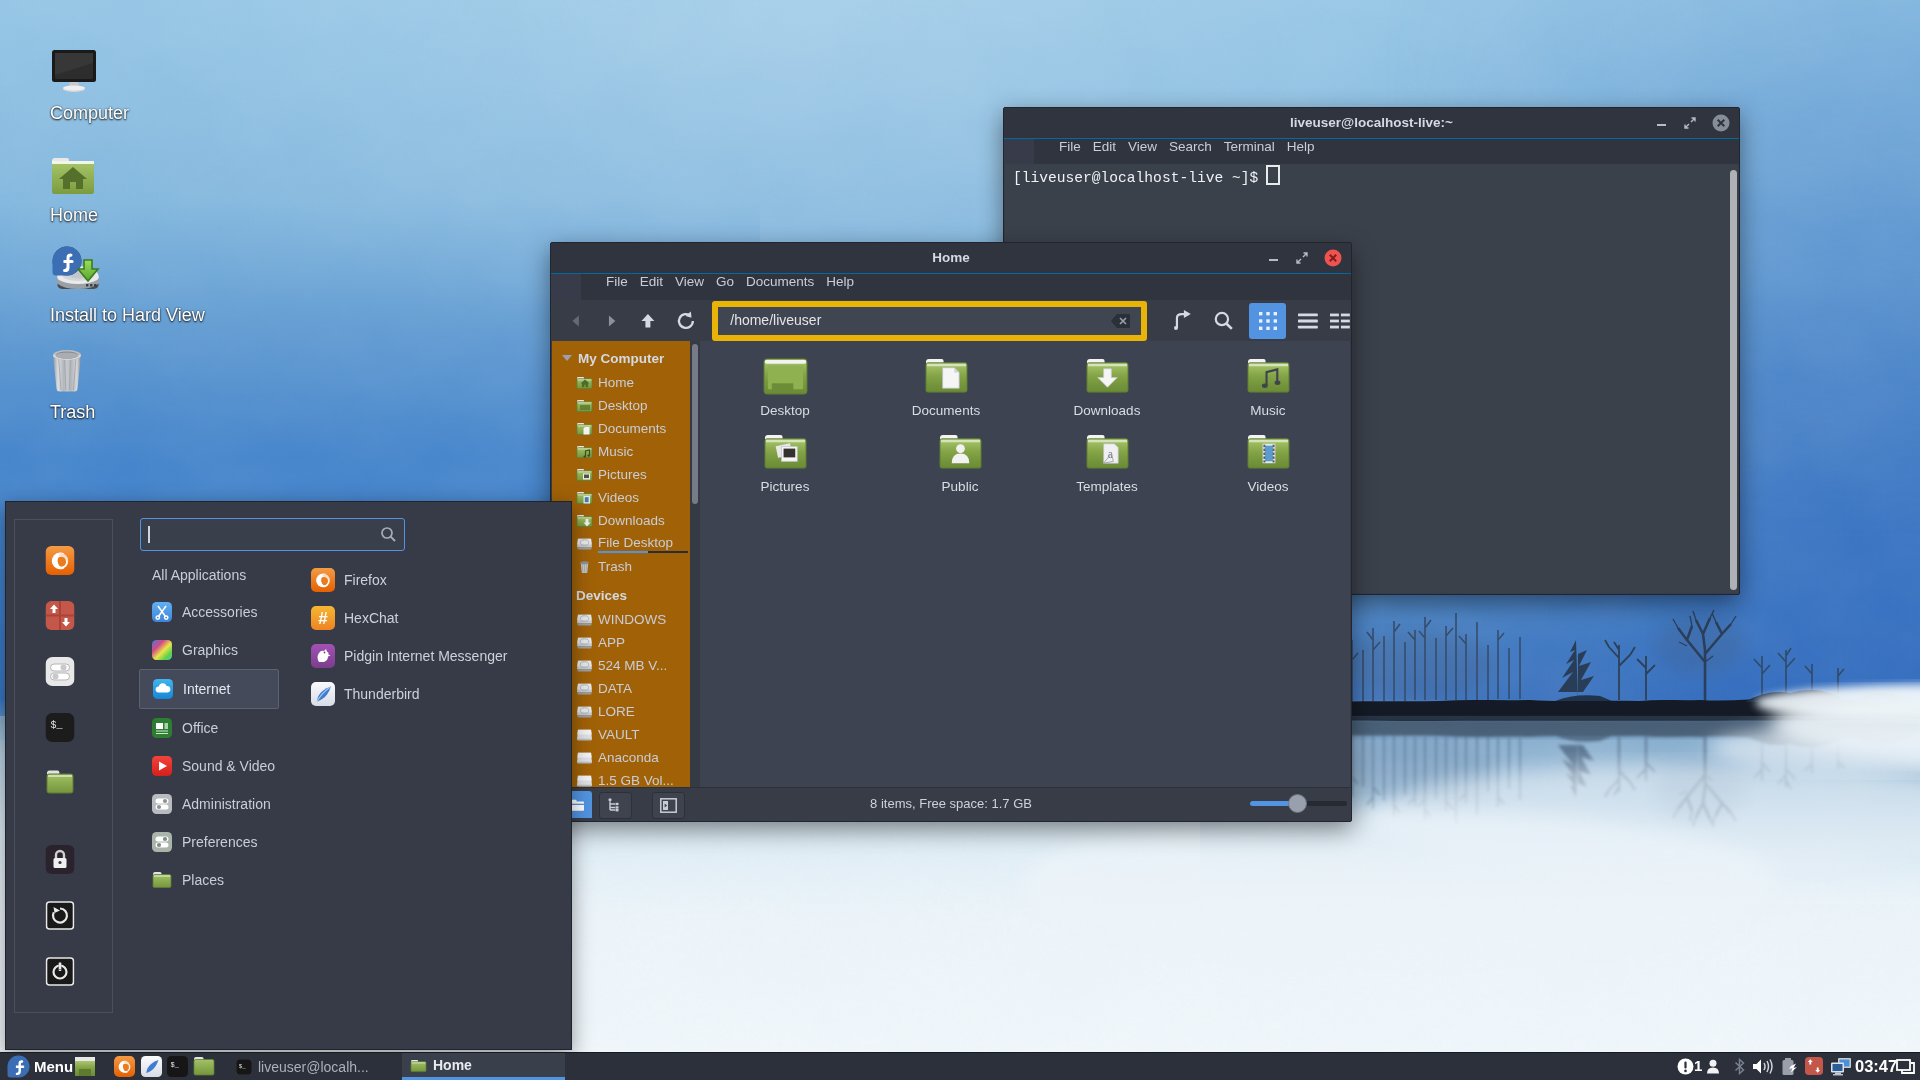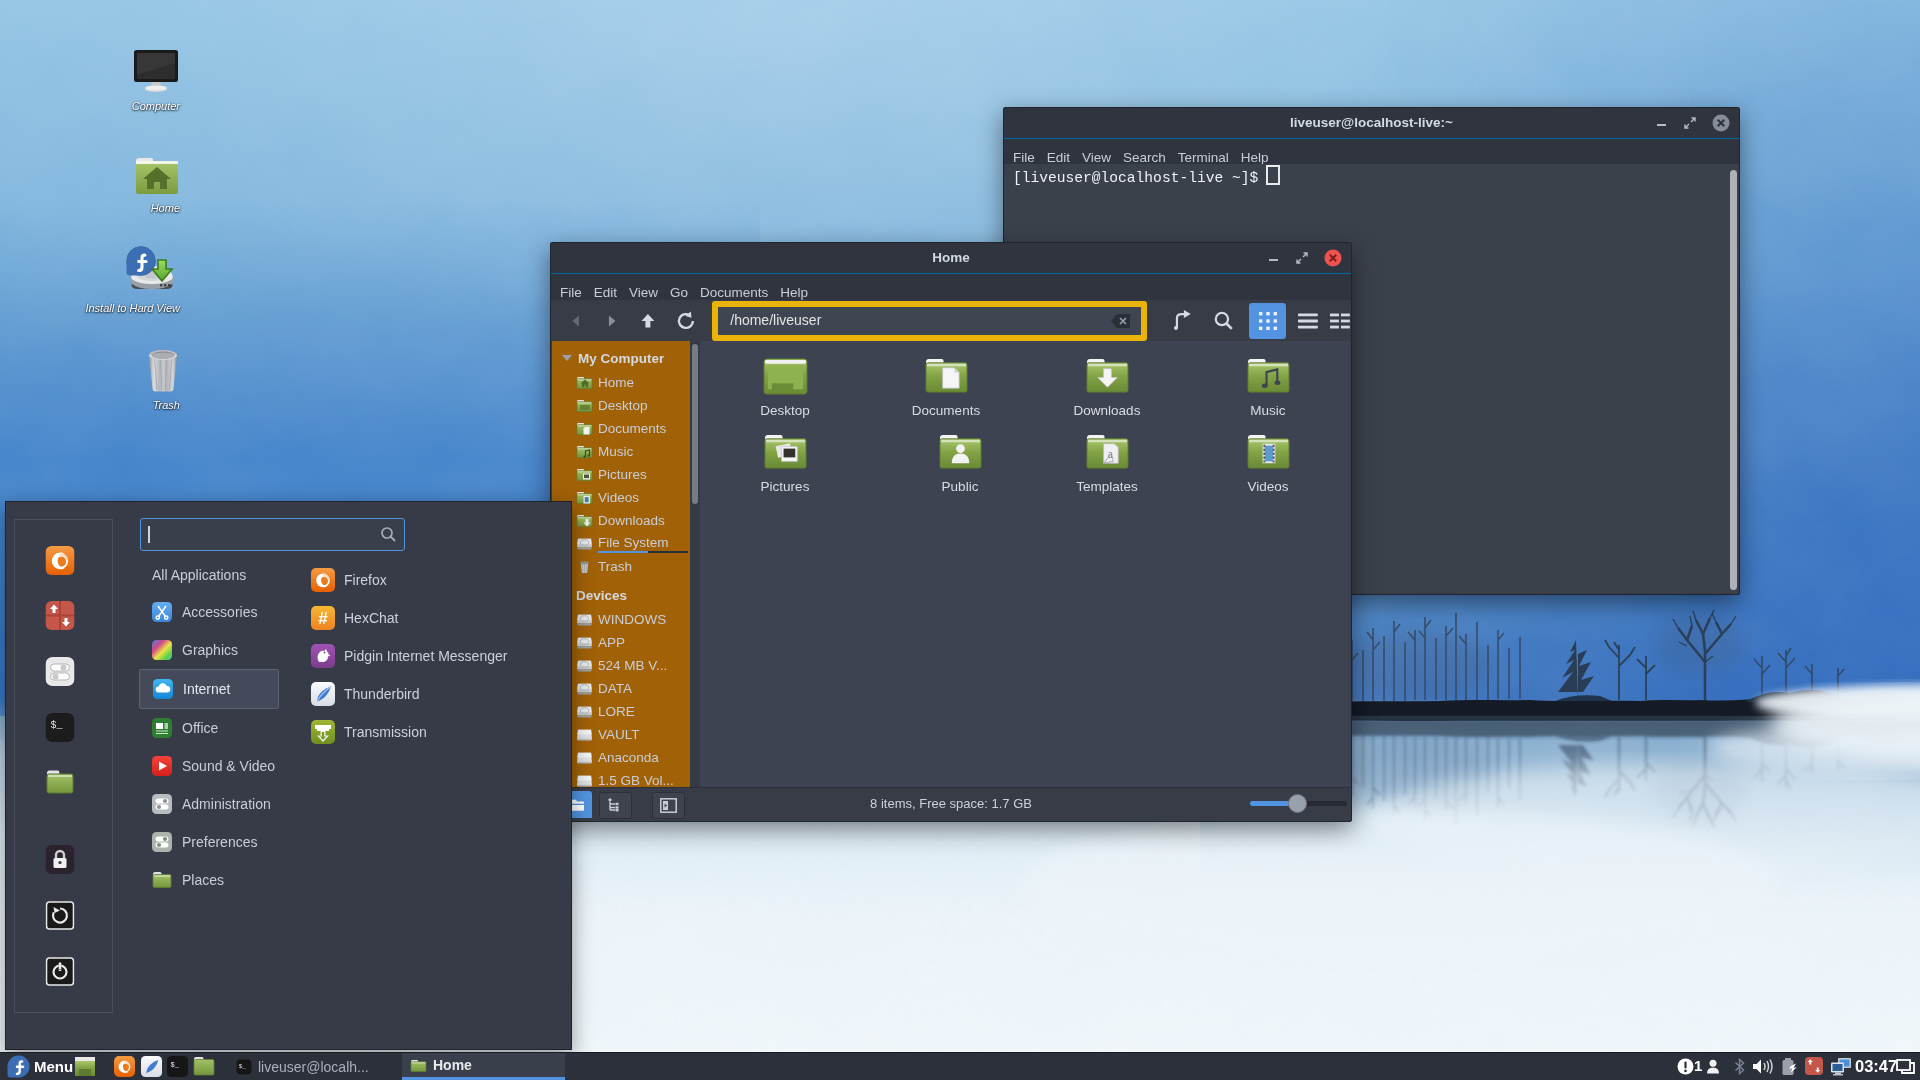--- a/index.html
+++ b/index.html
@@ -1,28 +1,28 @@
 <!DOCTYPE html>
 <html><head>
 <meta charset="utf-8">
 <style>
 html,body{margin:0;padding:0;width:1920px;height:1080px;overflow:hidden;}
 body{font-family:"Liberation Sans",sans-serif;position:relative;background:#6da7d4;-webkit-font-smoothing:antialiased;}
 .abs{position:absolute;}
 
 #wall{position:absolute;left:0;top:0;width:1920px;height:1080px;}
 
-.dicon{position:absolute;width:130px;text-align:right;color:#fff;font-size:11px;font-style:italic;}
+.dicon{position:absolute;width:130px;text-align:left;color:#fff;font-size:18px;}
 .dicon .lbl{margin-top:4px;text-shadow:0 1px 2px rgba(0,0,0,.85),0 0 2px rgba(0,0,0,.6);}
 
 .win{position:absolute;background:#383c4a;border:1px solid #21252e;border-radius:2px;box-shadow:0 8px 24px rgba(0,0,0,.45);}
 .titlebar{height:30px;background:#2f343f;border-bottom:1px solid #0369a1;position:relative;border-radius:2px 2px 0 0;}
 .title{position:absolute;left:0;right:0;top:0;height:30px;line-height:30px;text-align:center;color:#d3dae3;font-weight:bold;font-size:13.5px;}
 .wbtns{position:absolute;right:8px;top:0;height:30px;display:flex;align-items:center;gap:14px;}
-.menubar{display:flex;color:#c8cdd7;font-size:13.5px;background:#2f343f;align-items:flex-end;padding-left:3px;}
+.menubar{display:flex;color:#c8cdd7;font-size:13.5px;background:#2f343f;align-items:flex-start;padding-left:19px;margin-left:30px;}
 .menubar span{padding:0 6px;}
 
 #term{left:1003px;top:107px;width:735px;height:486px;}
 #term .content{position:absolute;left:1px;top:56px;right:1px;bottom:1px;background:#3b414b;color:#f0f2f5;font-family:"Liberation Mono",monospace;font-size:14.6px;}
 #term .content .line{padding:1px 0 0 8px;}
 #term .sb{position:absolute;right:2px;top:62px;width:7px;height:420px;background:#aeb1b6;border-radius:4px;}
 .cursorbox{display:inline-block;width:10px;height:16px;border:2px solid #e8ebee;vertical-align:-3px;margin-left:8px;}
 
 #fm{left:550px;top:242px;width:800px;height:578px;}
 #fm .toolbar{height:42px;background:#383c46;display:flex;align-items:center;border-bottom:1px solid #2c303a;}
@@ -465,21 +465,21 @@
           <rect x="8.8" y="7.2" width="3.8" height="5" fill="#3f7faa"></rect>
         </svg>Videos</div>
   <div class="srow"><svg width="17" height="15">
           <use href="#sfolder"></use>
           <path d="M9.5,6 h3 v3.5 h2 l-3.5,4 l-3.5,-4 h2 Z" fill="#f0f0f0"></path>
         </svg>Downloads</div>
   <div class="srow" style="position:relative;">
         <svg width="17" height="15">
           <use href="#disk"></use>
         </svg>
-        <span style="border-bottom:2px solid #5294e2;padding-bottom:1px;">File System</span>
+        <span style="border-bottom:2px solid #5294e2;padding-bottom:1px;">File Desktop</span>
         <span style="position:absolute;left:96px;bottom:2px;width:40px;border-bottom:2px solid #2a2e38;"></span>
       </div>
   <div class="srow"><svg width="17" height="15" viewBox="0 0 18 16">
           <path d="M5,4 l1,10 q0,1 1.5,1 l3,0 q1.5,0 1.5,-1 l1,-10 Z" fill="#c7cacd"></path>
           <path d="M6.5,4 l0.8,10.5 M9,4 l0,10.5 M11.5,4 l-0.8,10.5" stroke="#9ea2a6" stroke-width="0.7"></path>
           <ellipse cx="9" cy="4" rx="4.5" ry="1.6" fill="#8f9296"></ellipse>
         </svg>Trash</div>
   <div class="shead" style="margin-top:4px;padding-left:24px;">Devices</div>
   <div class="srow"><svg width="17" height="15">
           <use href="#disk"></use>
@@ -756,30 +756,20 @@
         </svg>Pidgin Internet Messenger</div>
   <div class="approw"><svg width="24" height="24" viewBox="0 0 24 24">
           <rect width="24" height="24" rx="5" fill="url(#gtb)"></rect>
           <linearGradient id="gtb" x1="0" y1="0" x2="0" y2="1">
             <stop offset="0" stop-color="#fbfbfc"></stop>
             <stop offset="1" stop-color="#d8dce4"></stop>
           </linearGradient>
           <path d="M6,19.5 q0.5,-6.5 5.5,-10.5 q4,-3.2 8.5,-4.5 q-1.5,4.5 -3.8,7.8 q-3.5,5 -10.2,7.2 Z" fill="#3e7dd0"></path>
           <path d="M6,19.5 q5,-9 14,-15" stroke="#a9c9ee" stroke-width="1.1" fill="none"></path>
         </svg>Thunderbird</div>
-  <div class="approw"><svg width="24" height="24" viewBox="0 0 24 24">
-          <rect width="24" height="24" rx="5" fill="url(#gtr)"></rect>
-          <linearGradient id="gtr" x1="0" y1="0" x2="0" y2="1">
-            <stop offset="0" stop-color="#9fb635"></stop>
-            <stop offset="1" stop-color="#6f8f1f"></stop>
-          </linearGradient>
-          <path d="M4,5 h16 v4 h-2 v2 h-12 v-2 h-2 Z" fill="#fff"></path>
-          <path d="M9.5,11 h5 v4.5 h3.5 l-6,6.5 l-6,-6.5 h3.5 Z" fill="#f0f0f0"></path>
-          <path d="M10.8,12 h2.4 v4.5 h2 l-3.2,3.6 l-3.2,-3.6 h2 Z" fill="#7da023"></path>
-        </svg>Transmission</div>
  </div>
 </div>
 
 <div id="taskbar">
  <div class="abs menu-btn" style="left:3px;top:0;height:27px;">
   <svg width="23" height="23" viewBox="0 0 23 23">
         <circle cx="11.5" cy="11.5" r="11" fill="#294172"></circle>
         <path d="M11.5,0.5 a11,11 0 0 0 -11,11 l0,8 q0,3 3,3 l8,0 a11,11 0 0 0 0,-22 Z" fill="#3c6eb4"></path>
         <path d="M14.8,5.2 q-3.3,0 -3.3,3.3 l0,2 l-2.6,0 l0,2.4 l2.6,0 l0,3.2 q0,1.6 -1.6,1.6 q-1.2,0 -1.2,1.2 q0,1.2 1.6,1.2 q3.6,0 3.6,-3.8 l0,-3.4 l2.2,0 q1.2,0 1.2,-1.2 q0,-1.2 -1.2,-1.2 l-2.2,0 l0,-1.8 q0,-1 1,-1 q1.4,0 1.4,-1.2 q0,-1.3 -1.5,-1.3 Z" fill="#fff"></path>
       </svg>

